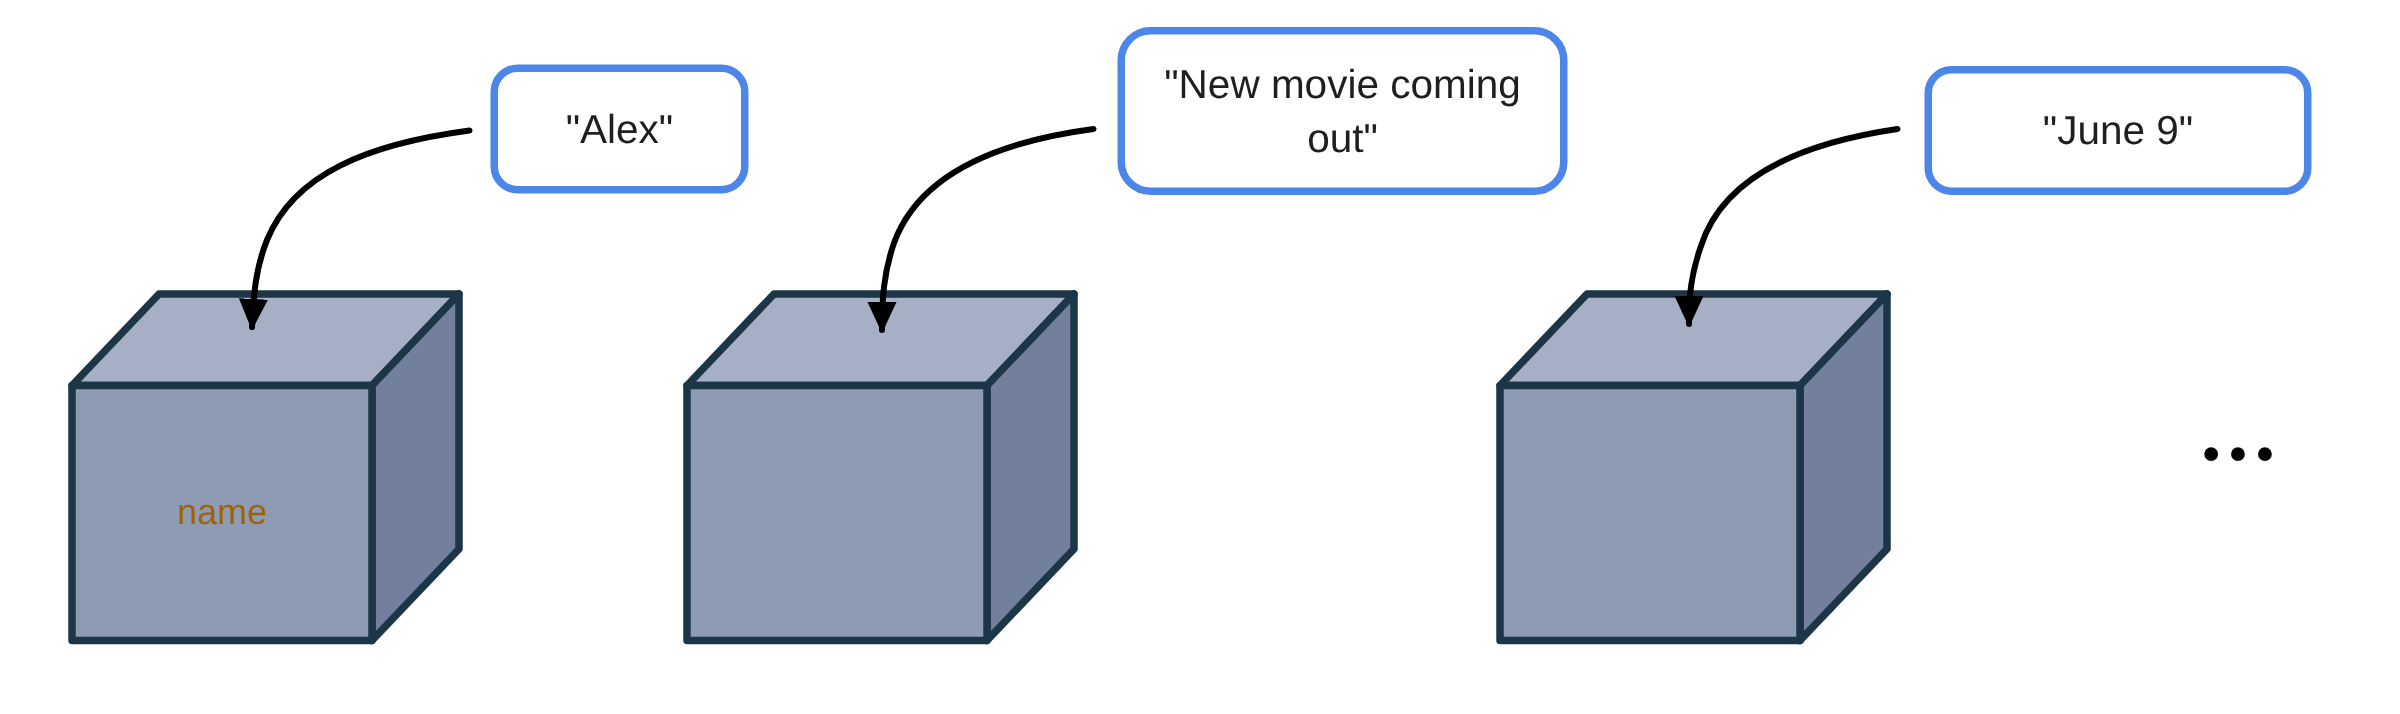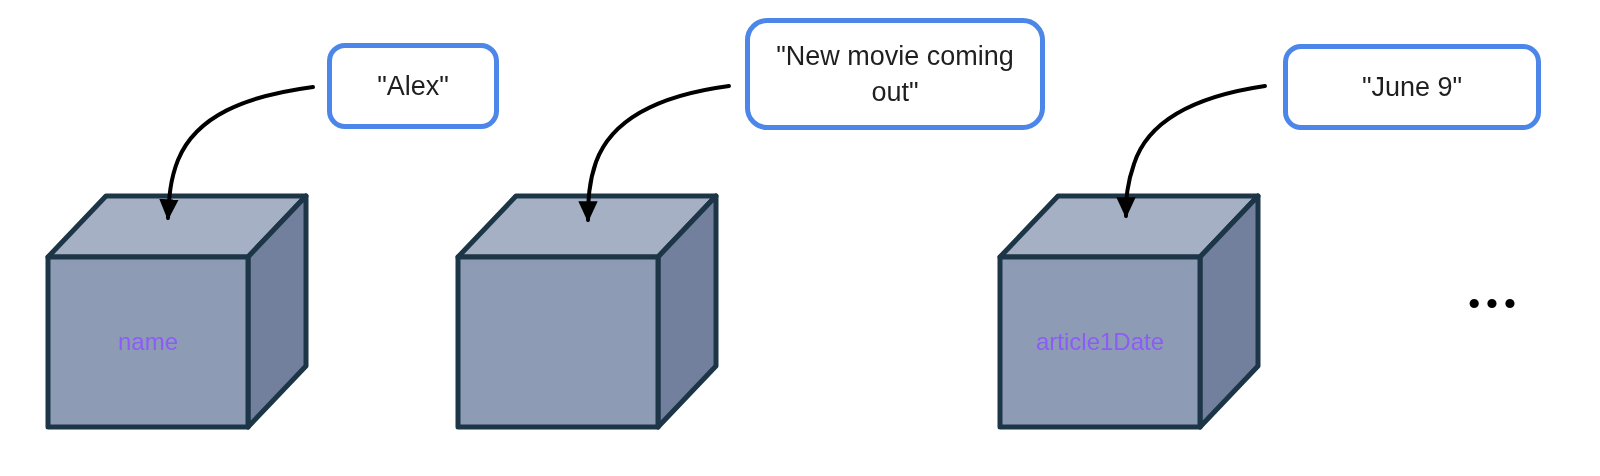--- a/index.html
+++ b/index.html
@@ -46,21 +46,21 @@
   .callout-3 { left: 1283px; top: 44px; width: 258px; height: 86px;  }
   .cube-label {
     position: absolute;
     top: 257px;
     width: 200px;
     height: 170px;
     display: flex;
     align-items: center;
     justify-content: center;
     font-size: 24px;
-    color: #8b5cf6;
+    color: #a16207;
     pointer-events: none;
   }
   .cube-label-1 { left: 48px; }
   .cube-label-2 { left: 458px; }
   .cube-label-3 { left: 1000px; }
   .ellipsis {
     position: absolute;
     left: 1450px;
     top: 284px;
     width: 90px;
@@ -109,17 +109,16 @@
     <span>"Alex"</span>
   </div>
   <div class="callout callout-2">
     <span>"New movie coming out"</span>
   </div>
   <div class="callout callout-3">
     <span>"June 9"</span>
   </div>
 
   <div class="cube-label cube-label-1">name</div>
-  <div class="cube-label cube-label-3">article1Date</div>
 
   <div class="ellipsis">•••</div>
 
 </div>
 
 </body></html>

